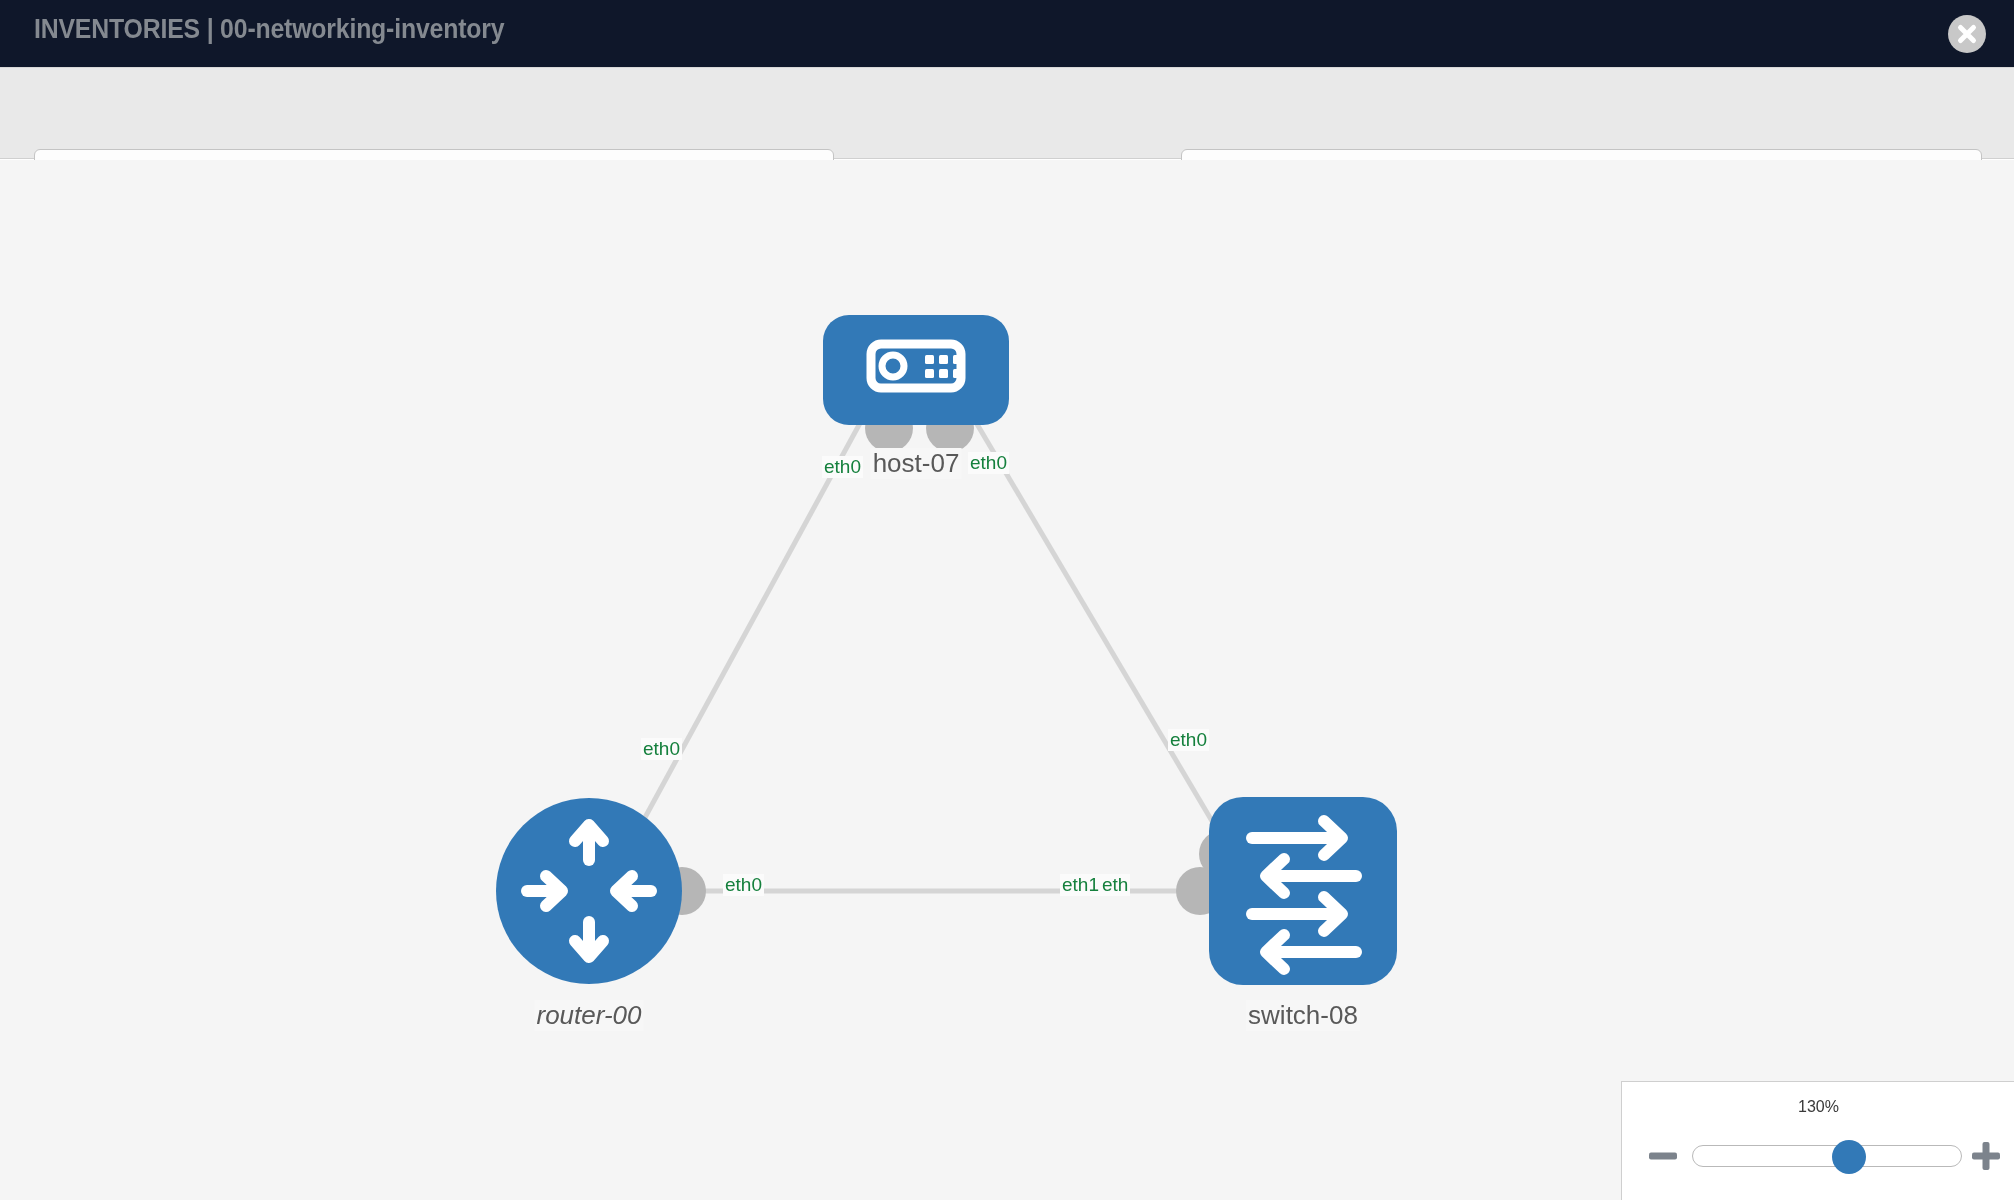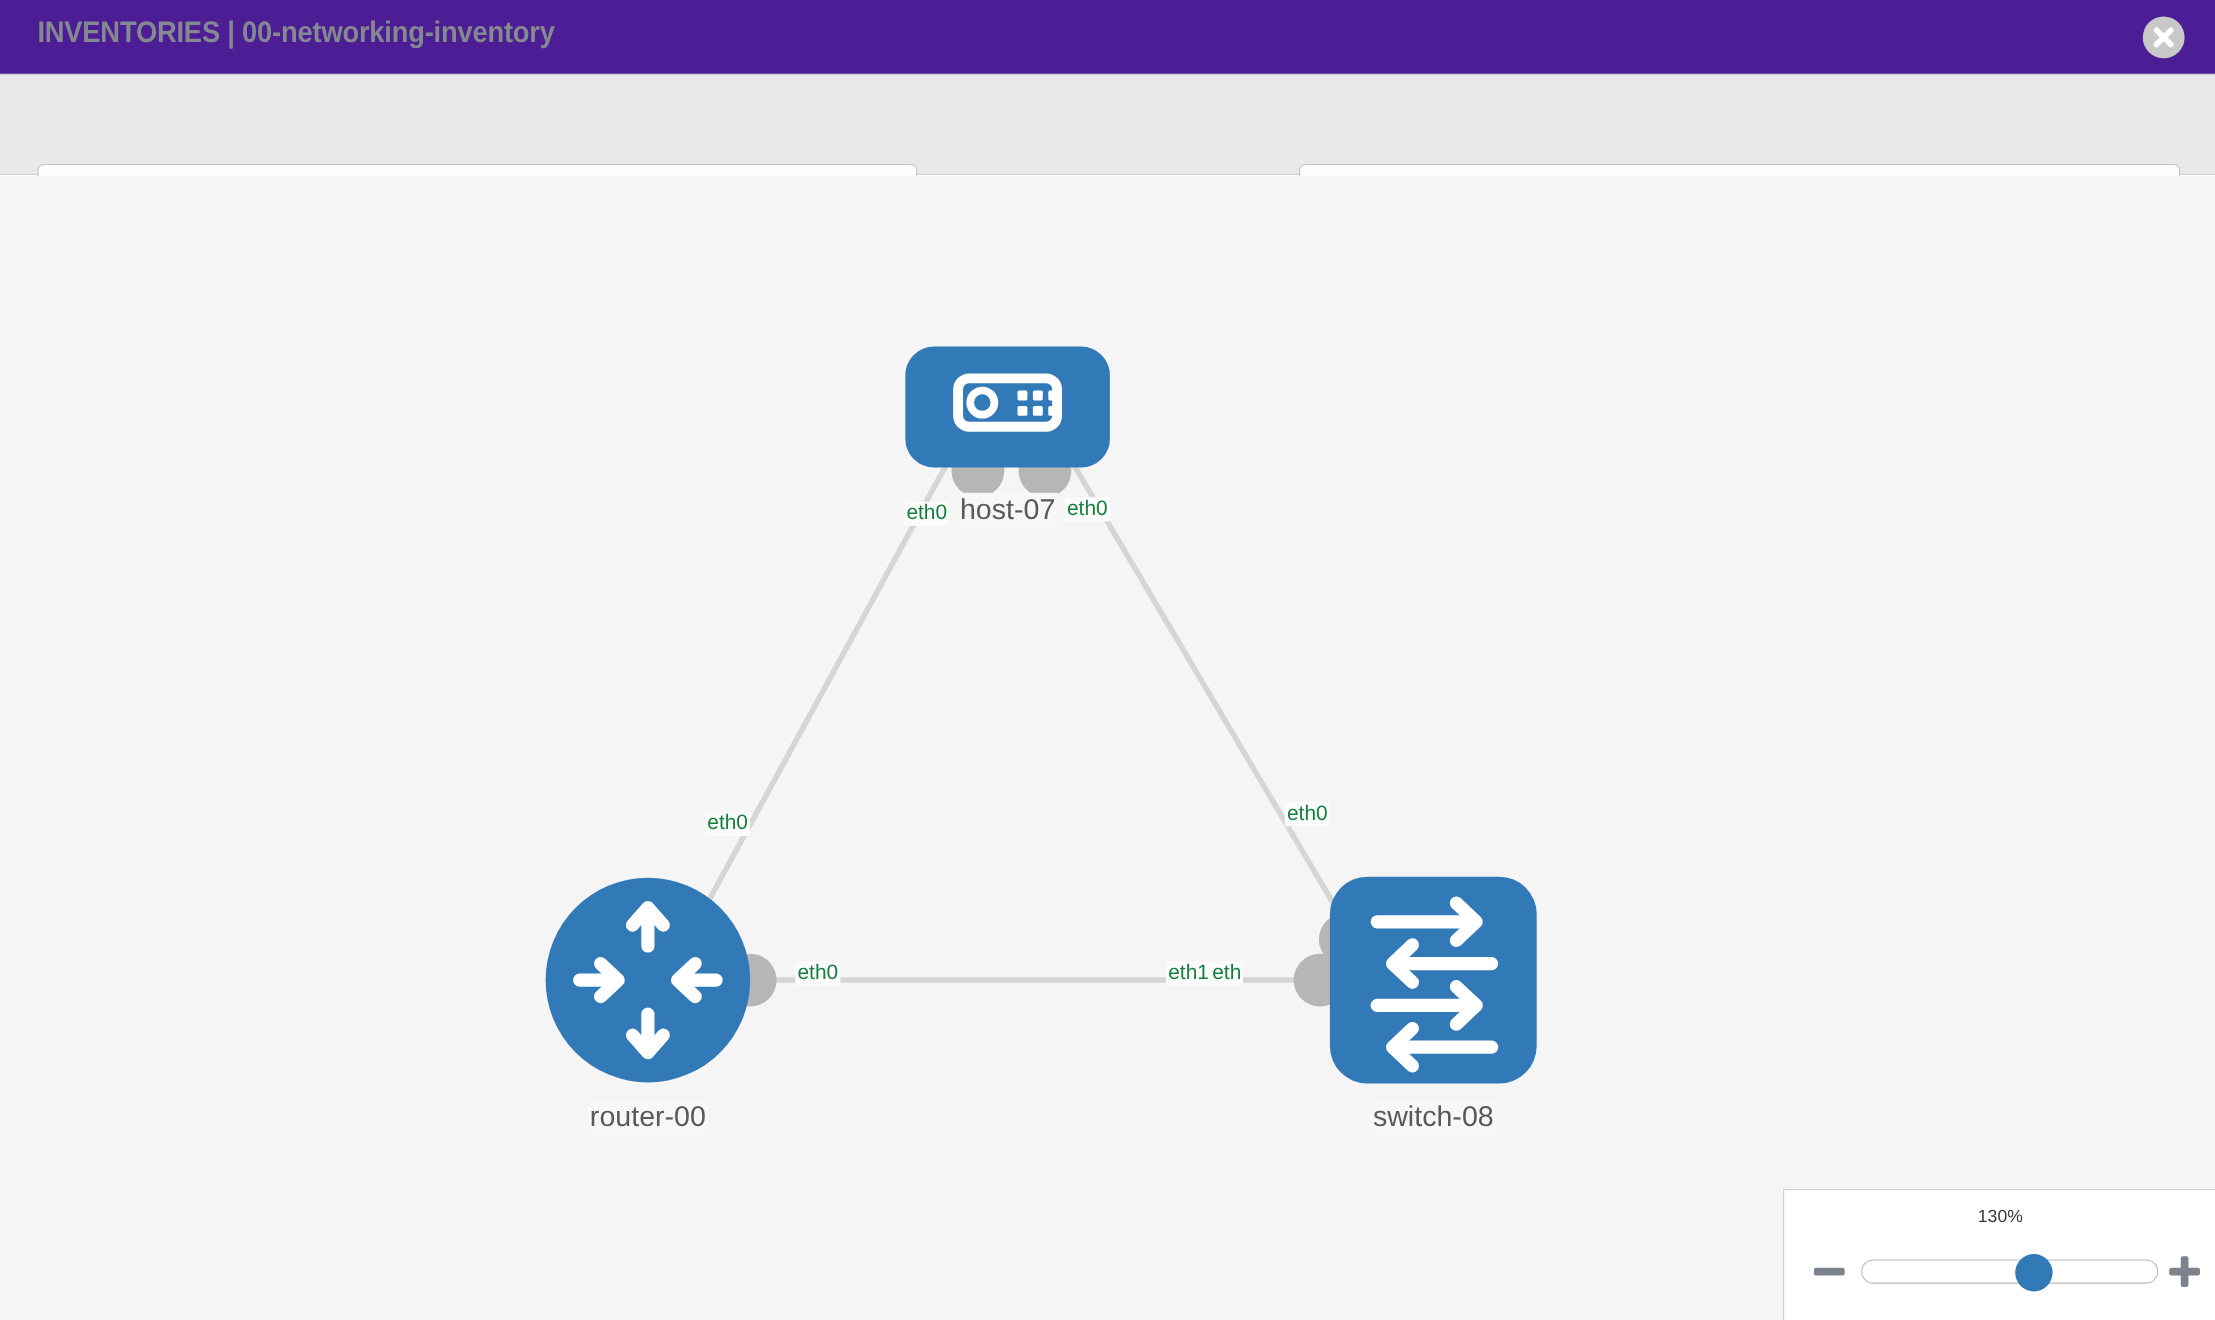--- a/index.html
+++ b/index.html
@@ -9,21 +9,21 @@
     font-family: "Liberation Sans", sans-serif;
     background: #ffffff;
     overflow: hidden;
   }
   #app { position: relative; width: 2014px; height: 1200px; }
 
   
   .header {
     position: absolute; left: 0; top: 0;
     width: 2014px; height: 68px;
-    background: #4c1d95;
+    background: #0f172a;
     border-bottom: 1px solid #d7d7d7;
   }
   .page-title {
     position: absolute; left: 34px; top: 14px;
     font-size: 27px; font-weight: bold;
     color: #848990;
     letter-spacing: -0.2px;
     transform: scaleX(0.92);
     transform-origin: left center;
     white-space: nowrap;
@@ -262,21 +262,21 @@
           <path d="M1324 737 L1342 754 L1324 771"></path>
 
           <path d="M1356 792 H 1268"></path>
           <path d="M1284 775 L1266 792 L1284 809"></path>
         </g>
       </g>
     </svg>
 
     <div class="node-name" style="left:916px; top:288px;">host-07</div>
 
-    <div class="node-name" style="left:589px; top:840px;">router-00</div>
+    <div class="node-name" style="left:589px; top:840px;font-style:italic;">router-00</div>
 
     <div class="node-name" style="left:1303px; top:840px;">switch-08</div>
 
     <div class="iface-label" style="left:822px; top:296px;">eth0</div>
 
     <div class="iface-label" style="left:968px; top:292px;">eth0</div>
 
     <div class="iface-label" style="left:641px; top:578px;">eth0</div>
 
     <div class="iface-label" style="left:1168px; top:569px;">eth0</div>

